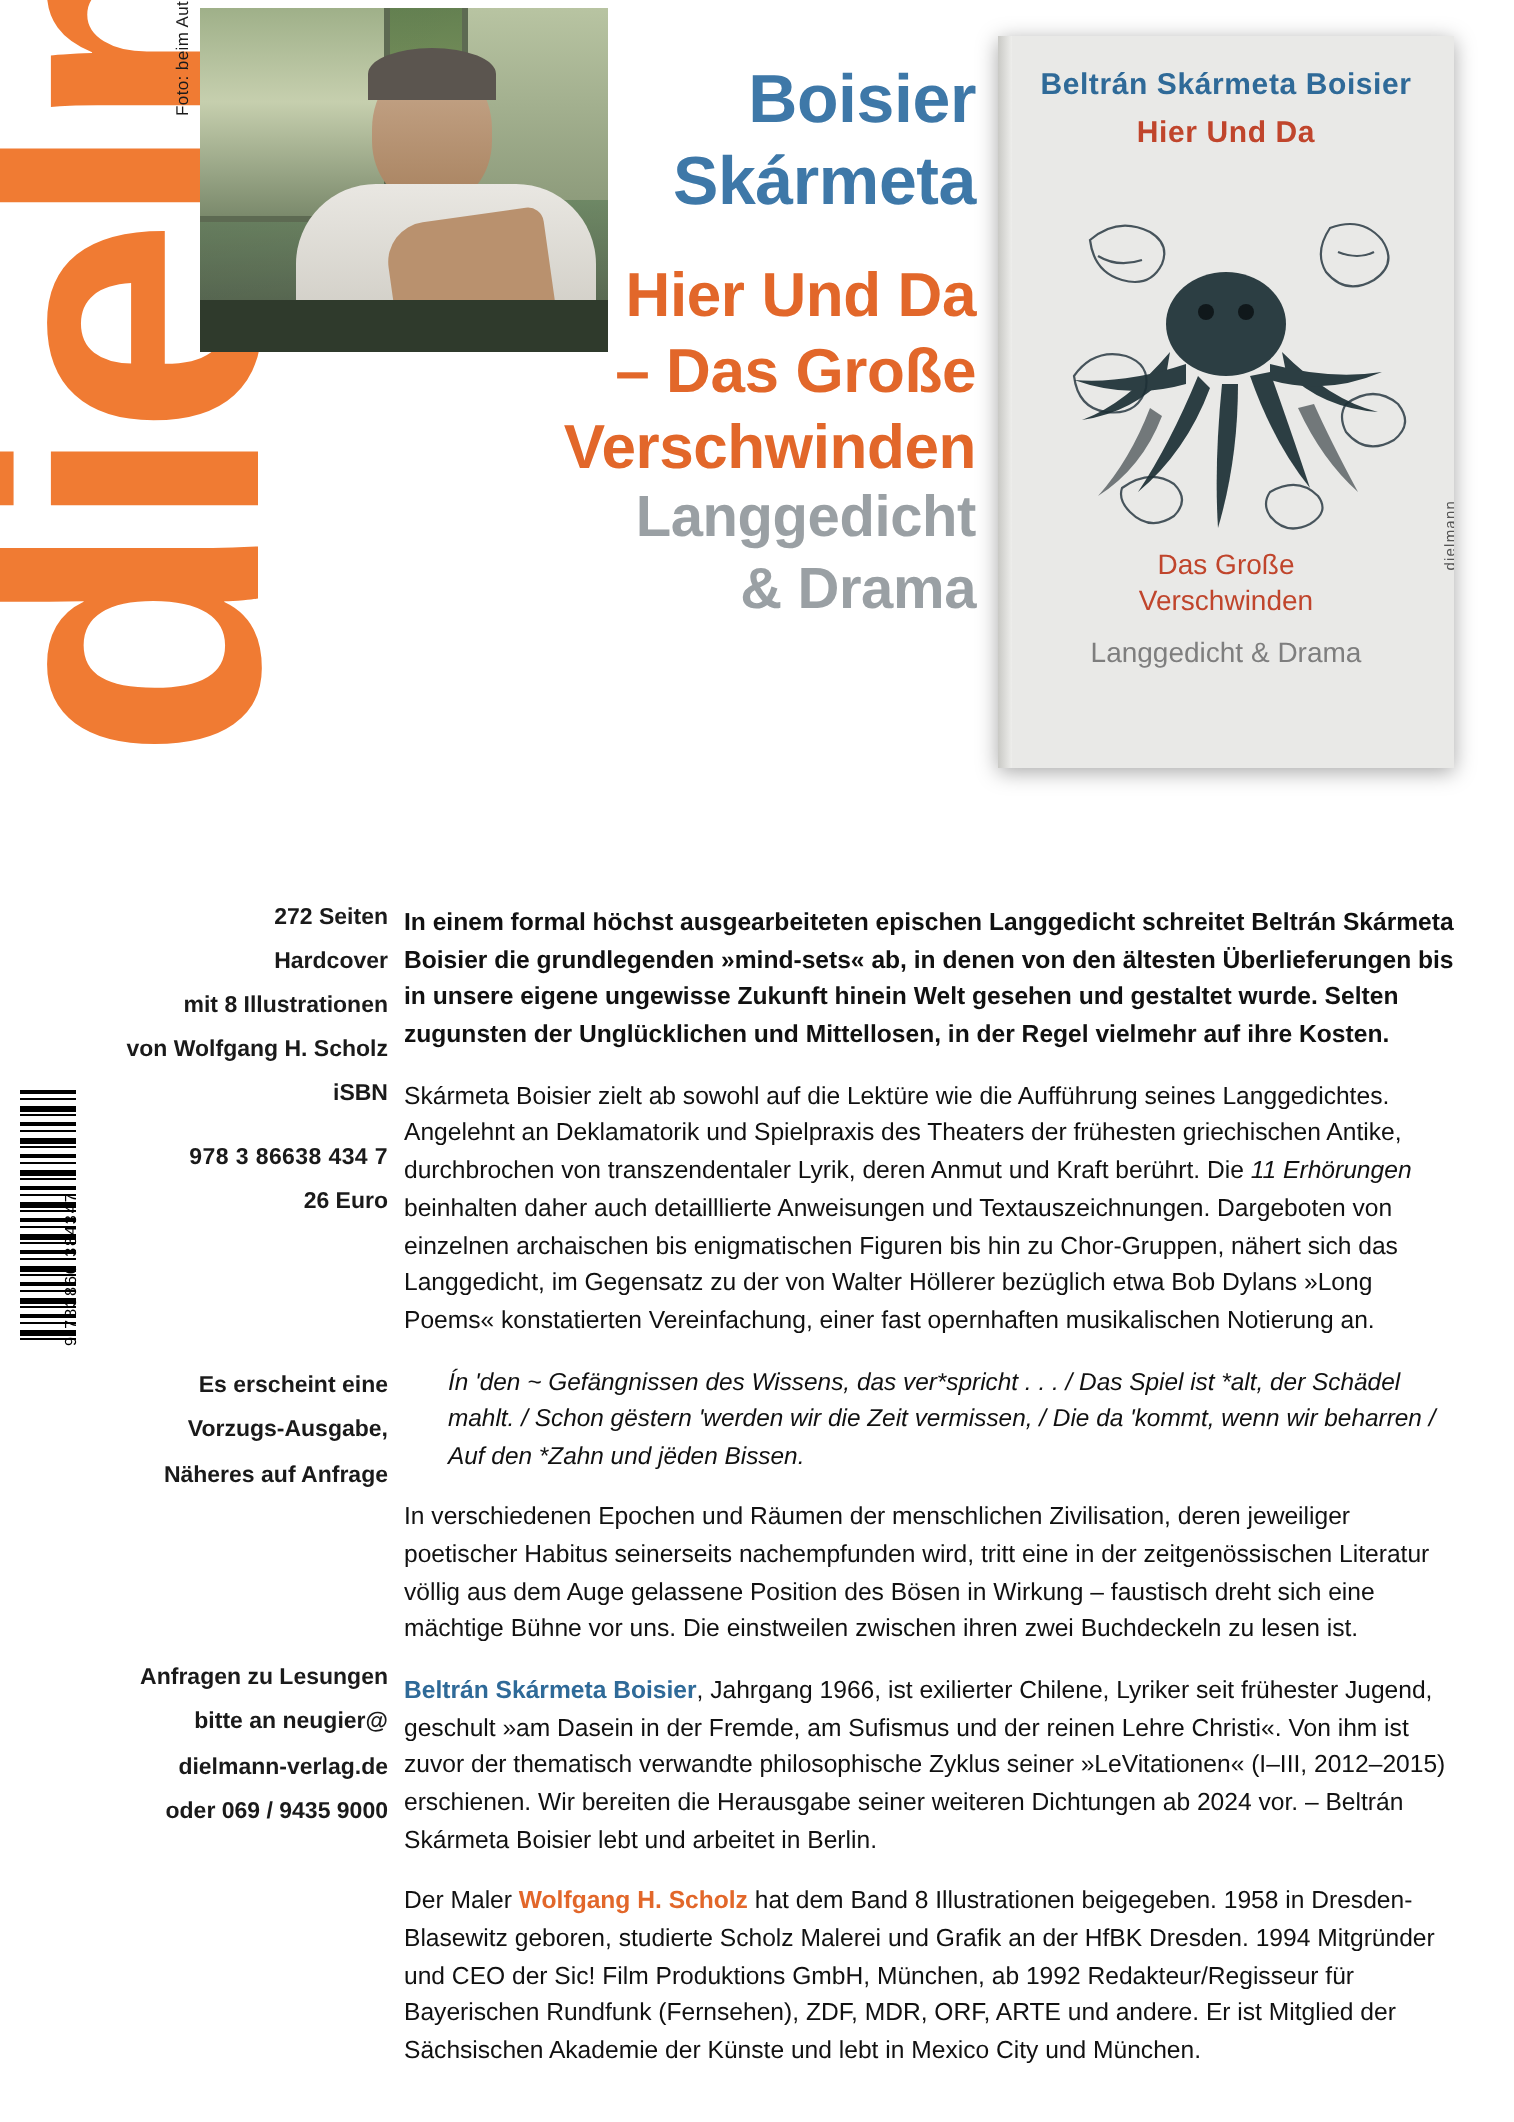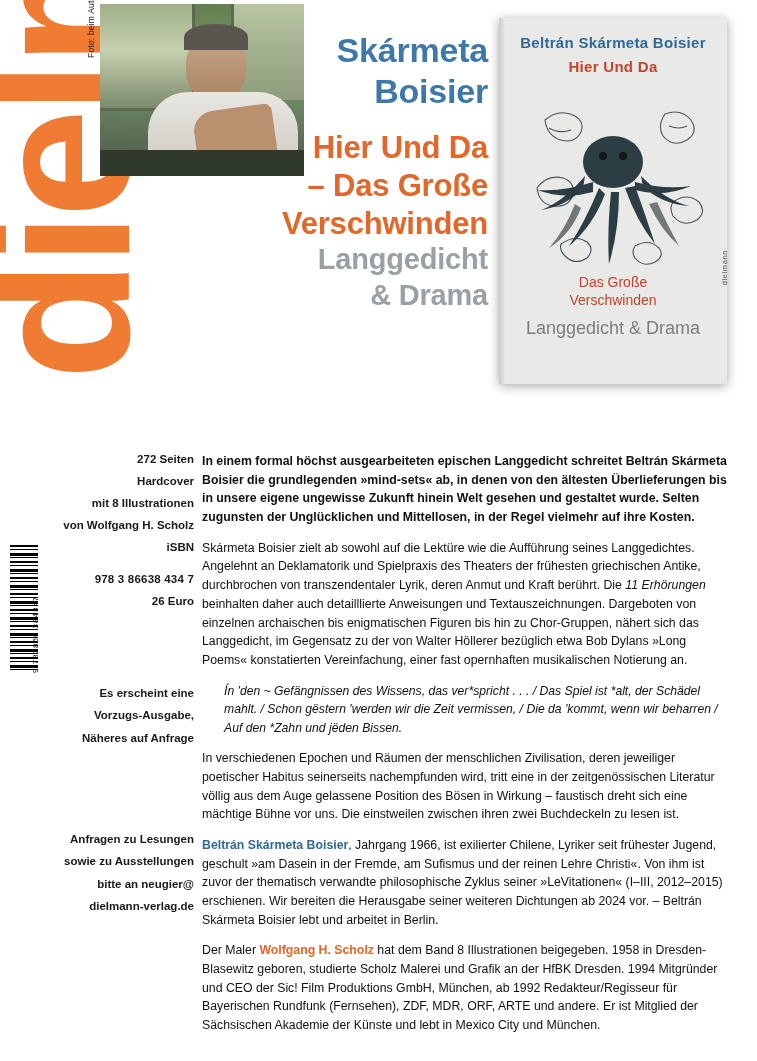--- a/index.html
+++ b/index.html
@@ -184,21 +184,21 @@
     top: 256px; left: 0; right: 0;
     text-align: center;
     font-size: 14px;
     color: #C0452C;
     line-height: 1.25;
   }
   .cover .c-sub2 {
     position: absolute;
     top: 300px; left: 0; right: 0;
     text-align: center;
-    font-size: 18px;
+    font-size: 14px;
     color: #7E7E7E;
   }
   .cover .c-imprint {
     position: absolute;
     right: 7px;
     top: 232px;
     transform: rotate(-90deg);
     transform-origin: right top;
     font-size: 7.5px;
     color: #555;
@@ -319,22 +319,22 @@
     <div class="hair"></div>
     <div class="body"></div>
     <div class="arm"></div>
     <div class="table"></div>
   </div>
 </div>
 <div class="photo-credit">Foto: beim Autor</div>
 
 <div class="title-block">
   <div class="author">
+    <div>Boisier</div>
     <div>Skármeta</div>
-    <div>Boisier</div>
   </div>
   <div class="maintitle">
     <div>Hier Und Da</div>
     <div>– Das Große</div>
     <div>Verschwinden</div>
   </div>
   <div class="subtitle">
     <div>Langgedicht</div>
     <div>&amp; Drama</div>
   </div>
@@ -399,23 +399,23 @@
 </div>
 
 <div class="note-a">
   <div>Es erscheint eine</div>
   <div>Vorzugs-Ausgabe,</div>
   <div>Näheres auf Anfrage</div>
 </div>
 
 <div class="note-b">
   <div>Anfragen zu Lesungen</div>
-  <div>sowie zu Ausstellungen</div>
   <div>bitte an neugier@</div>
   <div>dielmann-verlag.de</div>
+  <div>oder 069 / 9435 9000</div>
 </div>
 
 <div class="body-col">
   <p class="lead">In einem formal höchst ausgearbeiteten epischen Langgedicht schreitet Beltrán Skármeta Boisier die grundlegenden »mind-sets« ab, in denen von den ältesten Überlieferungen bis in unsere eigene ungewisse Zukunft hinein Welt gesehen und gestaltet wurde. Selten zugunsten der Unglücklichen und Mittellosen, in der Regel vielmehr auf ihre Kosten.</p>
 
   <p><span>Skármeta Boisier zielt ab sowohl auf die Lektüre wie die Aufführung seines Langgedichtes. Angelehnt an Deklamatorik und Spielpraxis des Theaters der frühesten griechischen Antike, durchbrochen von transzendentaler Lyrik, deren Anmut und Kraft berührt. Die </span><em>11 Erhörungen</em><span> beinhalten daher auch detailllierte Anweisungen und Textauszeichnungen. Dargeboten von einzelnen archaischen bis enigmatischen Figuren bis hin zu Chor-Gruppen, nähert sich das Langgedicht, im Gegensatz zu der von Walter Höllerer bezüglich etwa Bob Dylans »Long Poems« konstatierten Vereinfachung, einer fast opernhaften musikalischen Notierung an.</span></p>
 
   <p class="verse">Ín 'den ~ Gefängnissen des Wissens, das ver*spricht . . . / Das Spiel ist *alt, der Schädel mahlt. / Schon gëstern 'werden wir die Zeit vermissen, / Die da 'kommt, wenn wir beharren / Auf den *Zahn und jëden Bissen.</p>
 
   <p>In verschiedenen Epochen und Räumen der menschlichen Zivilisation, deren jeweiliger poetischer Habitus seinerseits nachempfunden wird, tritt eine in der zeitgenössischen Literatur völlig aus dem Auge gelassene Position des Bösen in Wirkung – faustisch dreht sich eine mächtige Bühne vor uns. Die einstweilen zwischen ihren zwei Buchdeckeln zu lesen ist.</p>

